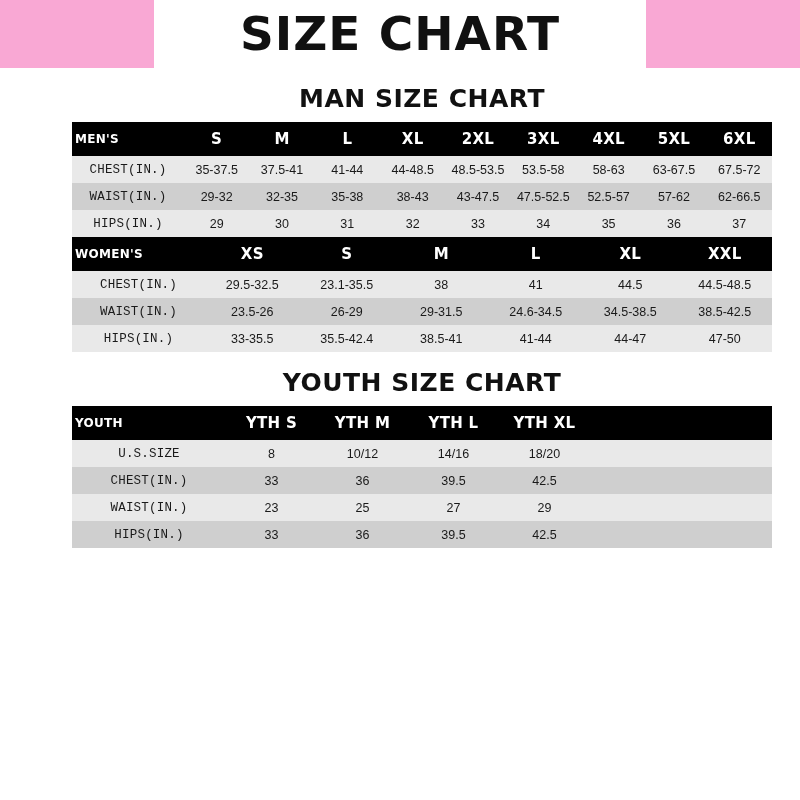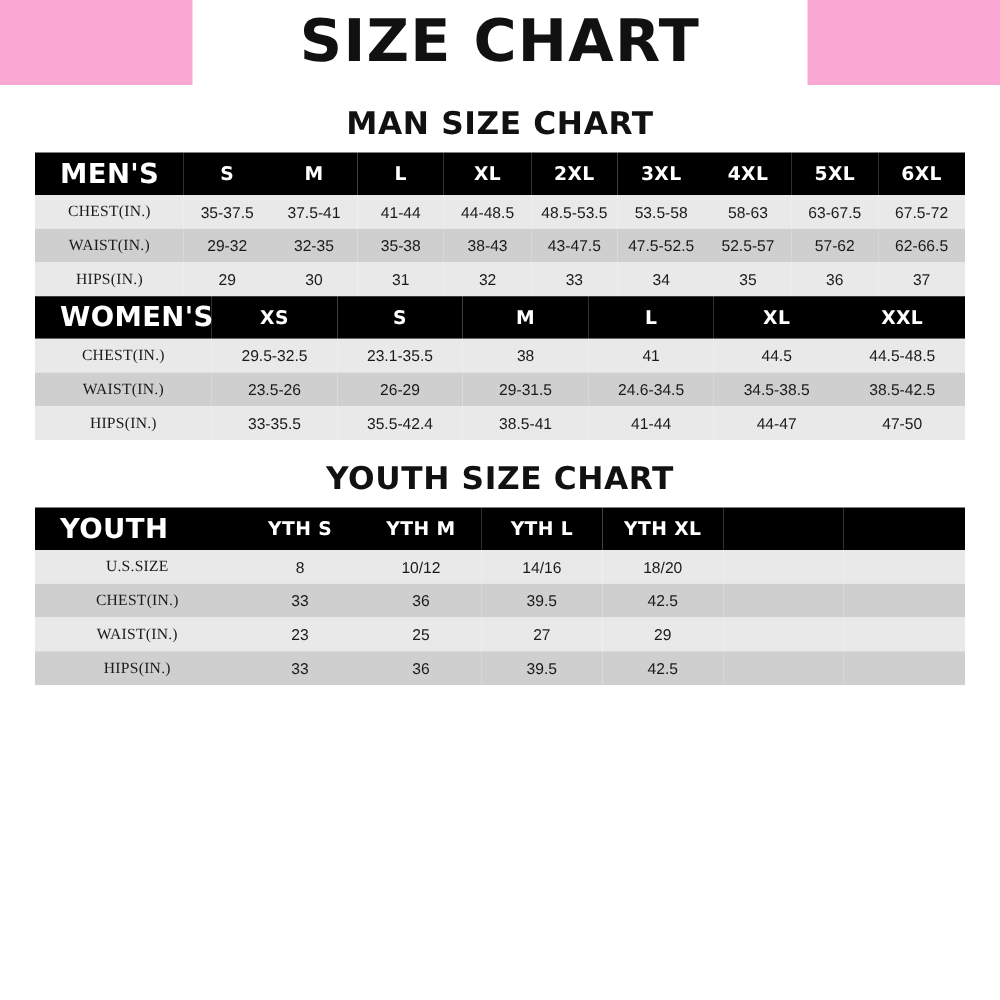--- a/index.html
+++ b/index.html
@@ -44,20 +44,21 @@
     font-family: "DejaVu Sans", sans-serif;
     font-weight: bold;
     font-size: 47px;
     letter-spacing: 1px;
     color: #111111;
     line-height: 68px;
   }
   
   .section {
     padding: 0 28px;
+    margin-left: 44px;
   }
   .section-title {
     text-align: center;
     font-family: "DejaVu Sans", sans-serif;
     font-weight: bold;
     font-size: 25px;
     letter-spacing: 0.5px;
     color: #111111;
     margin: 16px 0 9px 0;
   }
@@ -80,30 +81,30 @@
     background: #000000;
     color: #ffffff;
     height: 34px;
     font-size: 15px;
     font-weight: bold;
     letter-spacing: 0.3px;
     font-family: "DejaVu Sans", sans-serif;
   }
   table.chart thead th.rowhead {
     text-align: left;
-    padding-left: 20px;
-    font-size: 22px;
+    padding-left: 3px;
+    font-size: 12px;
   }
   table.chart tbody tr.odd td { background: #e9e9e9; }
   table.chart tbody tr.even td { background: #cfcfcf; }
   table.chart tbody td.rowhead {
     text-align: center;
     font-size: 12.5px;
     letter-spacing: 0.2px;
-    font-family: Liberation Serif, serif;
+    font-family: Liberation Mono, monospace;
   }
   
   .men col.c0   { width: 16%; }
   .women col.c0 { width: 19%; }
   .youth col.c0 { width: 22%; }
 
   
   .note {
     margin: 14px 24px 0 24px;
     color: #d43a17;

